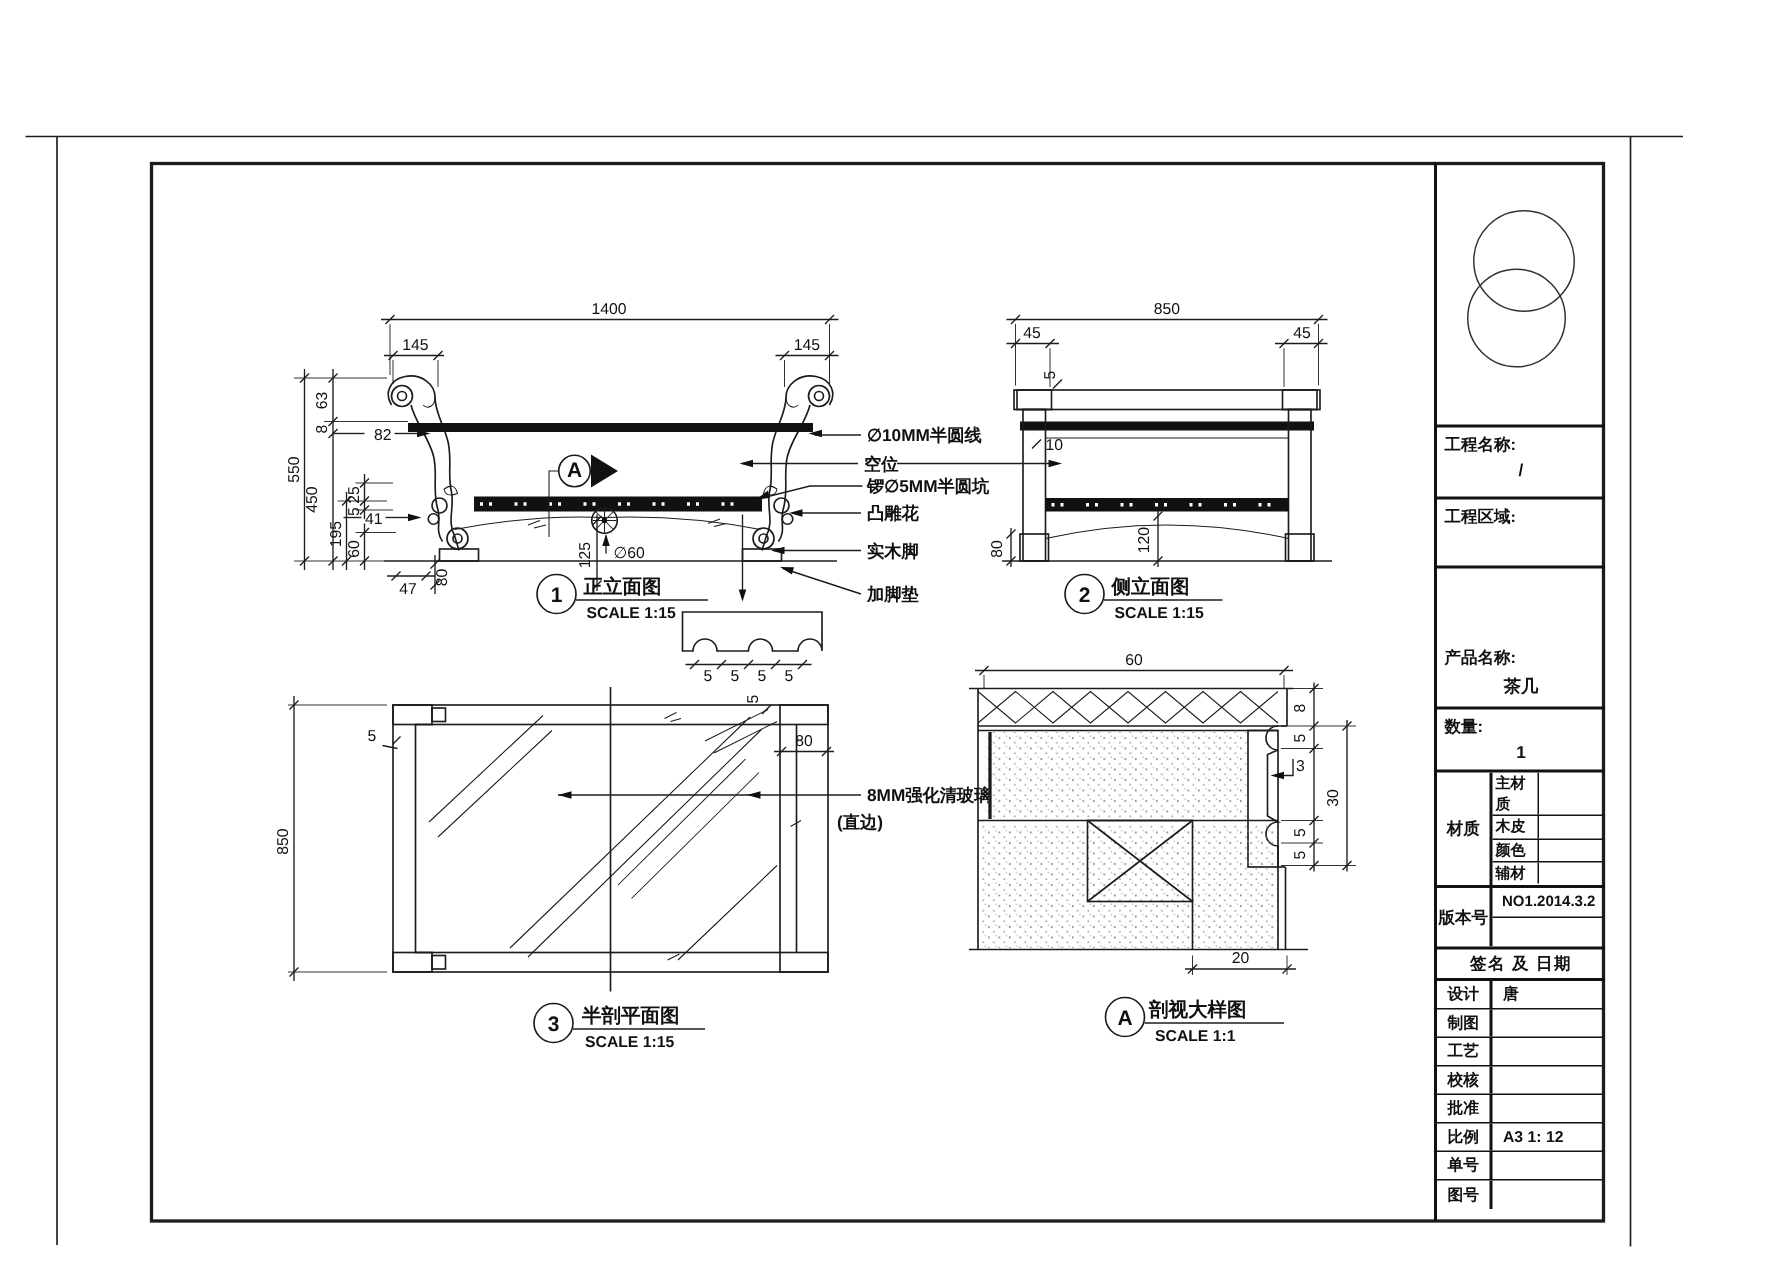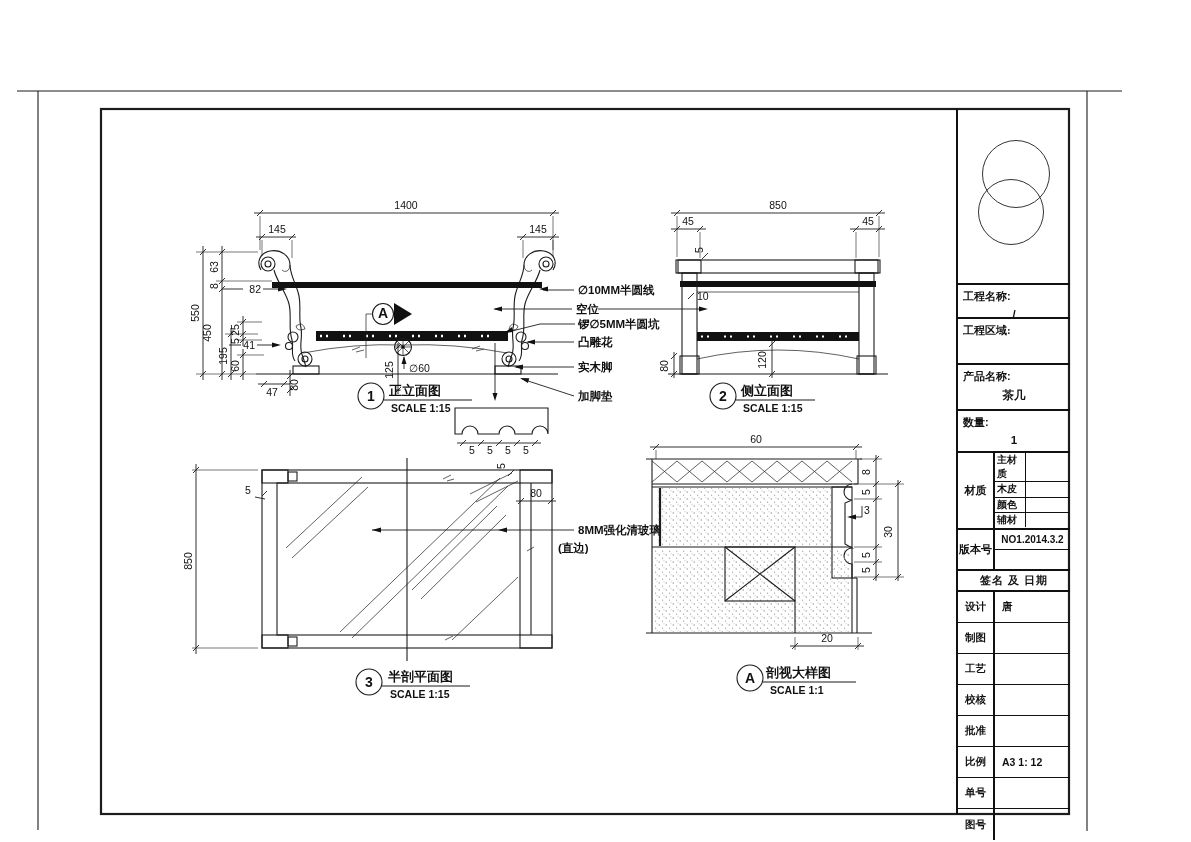--- a/index.html
+++ b/index.html
@@ -31,21 +31,21 @@
            align-items:center;justify-content:center;font-weight:700;font-size:11px;text-align:left;}
   .tb-right{flex:1;display:flex;flex-direction:column;border-radius:22px;}
   .m-row{flex:1;display:flex;border-bottom:1.5px solid #111;box-sizing:border-box;}
   .m-row:last-child{border-bottom:none;flex-direction:column;}
   .m-lab{width:31px;border-right:1.5px solid #111;box-sizing:border-box;font-weight:700;
          font-size:10px;display:flex;align-items:center;padding-left:2px;}
   .m-val{flex:1;}
   .v-top{flex:1;border-bottom:1.5px solid #111;box-sizing:border-box;display:flex;
          align-items:center;justify-content:center;font-weight:700;font-size:10px;}
   .v-bot{flex:1;}
-  .r-row{height:31px;display:flex;border-bottom:1.5px solid #111;box-sizing:border-box;}
+  .r-row{height:19px;display:flex;border-bottom:1.5px solid #111;box-sizing:border-box;}
   .r-row:last-child{border-bottom:none;}
   .r-lab{width:37px;border-right:2px solid #111;box-sizing:border-box;display:flex;
          align-items:center;justify-content:center;font-weight:700;font-size:10.5px;}
   .r-val{flex:1;display:flex;align-items:center;padding-left:7px;font-weight:700;font-size:10.5px;}
   .logo-c{position:absolute;border:1.2px solid #333;border-radius:50%;}
   .sign-h{display:flex;align-items:center;justify-content:center;height:100%;
           font-weight:700;font-size:11px;letter-spacing:1px;}
 </style>
 </head>
 <body>
@@ -340,28 +340,28 @@
       <text class="vs" x="770" y="694">SCALE 1:1</text>
     </g>
   </g>
 </svg>
 
 <div id="tblock">
   <div class="tb-sec" style="height:176px;">
     <div class="logo-c" style="left:24px;top:31px;width:66px;height:66px;"></div>
     <div class="logo-c" style="left:20px;top:70px;width:64px;height:64px;"></div>
   </div>
-  <div class="tb-sec" style="height:34px;">
+  <div class="tb-sec" style="height:48px;">
     <div class="tb-label">工程名称:</div>
     <div class="tb-val">/</div>
   </div>
   <div class="tb-sec" style="height:46px;font-family:Liberation Serif, serif;">
     <div class="tb-label">工程区域:</div>
   </div>
-  <div class="tb-sec" style="height:46px;">
+  <div class="tb-sec" style="height:46px;margin-top:48px;">
     <div class="tb-label">产品名称:</div>
     <div class="tb-val">茶几</div>
   </div>
   <div class="tb-sec" style="height:42px;">
     <div class="tb-label">数量:</div>
     <div class="tb-val">1</div>
   </div>
   <div class="tb-sec" style="height:77px;">
     <div class="tb-flex">
       <div class="tb-left">材质</div>

